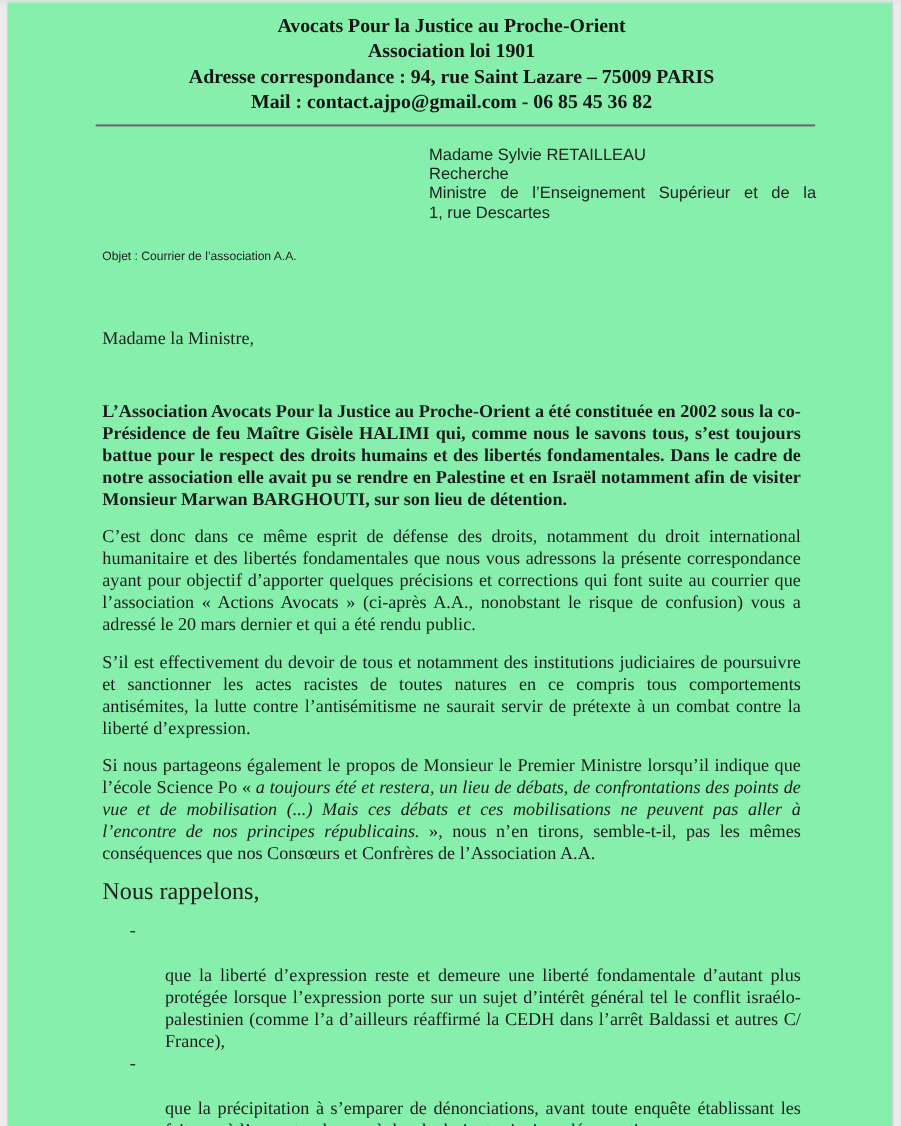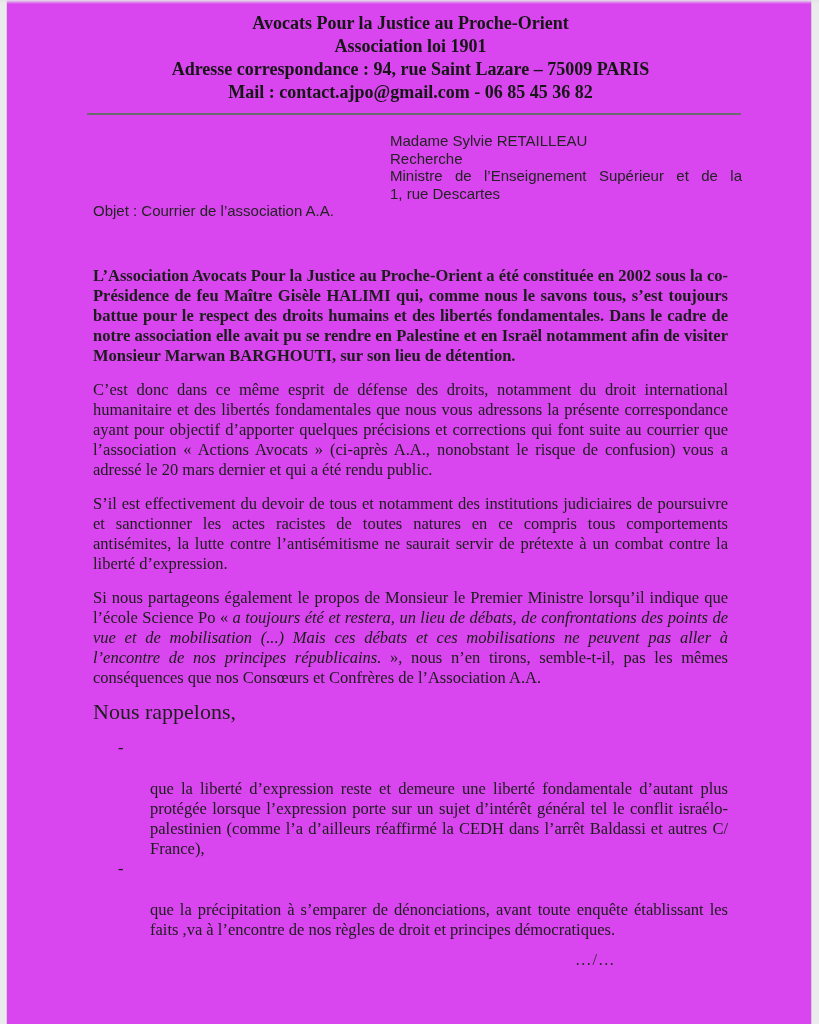--- a/index.html
+++ b/index.html
@@ -5,21 +5,21 @@
   html, body {
     margin: 0;
     padding: 0;
     background: #e9e9ec;
     font-family: "Liberation Serif", serif;
   }
   .photo {
     position: relative;
     width: 819px;
     height: 1024px;
-    background: #d946ef;
+    background: #86efac;
     overflow: hidden;
     box-sizing: border-box;
   }
   
   .edge {
     position: absolute;
     top: 0;
     bottom: 0;
     background: #ebebee;
     z-index: 2;
@@ -78,22 +78,23 @@
     margin-top: 22px;
     display: flex;
     font-family: "Liberation Sans", sans-serif;
     font-size: 15px;
     line-height: 18px;
     color: #232323;
   }
   .meta-row .delivery { width: 297px; }
 
   .subject {
+    margin-top: 22px;
     font-family: "Liberation Sans", sans-serif;
-    font-size: 15px;
+    font-size: 11px;
     line-height: 18px;
     color: #232323;
   }
 
   .salutation {
     margin-top: 56px;
     font-size: 16.5px;
     line-height: 20px;
   }
 
@@ -159,20 +160,21 @@
     <section class="recipient">
       <div class="bold">Madame Sylvie RETAILLEAU</div>
       <div class="bold">Recherche</div>
       <div class="bold just">Ministre de l’Enseignement Supérieur et de la</div>
       <div>1, rue Descartes</div>
     </section>
 
 
     <div class="subject">Objet : Courrier de l’association A.A.</div>
 
+    <div class="salutation">Madame la Ministre,</div>
 
     <div class="body-copy">
       <p class="para">L’Association Avocats Pour la Justice au Proche-Orient a été constituée en 2002 sous la co-Présidence de feu Maître Gisèle HALIMI qui, comme nous le savons tous, s’est toujours battue pour le respect des droits humains et des libertés fondamentales. Dans le cadre de notre association elle avait pu se rendre en Palestine et en Israël notamment afin de visiter Monsieur Marwan BARGHOUTI, sur son lieu de détention.</p>
       <p class="para">C’est donc dans ce même esprit de défense des droits, notamment du droit international humanitaire et des libertés fondamentales que nous vous adressons la présente correspondance ayant pour objectif d’apporter quelques précisions et corrections qui font suite au courrier que l’association « Actions Avocats » (ci-après A.A., nonobstant le risque de confusion) vous a adressé le 20 mars dernier et qui a été rendu public.</p>
       <p class="para">S’il est effectivement du devoir de tous et notamment des institutions judiciaires de poursuivre et sanctionner les actes racistes de toutes natures en ce compris tous comportements antisémites, la lutte contre l’antisémitisme ne saurait servir de prétexte à un combat contre la liberté d’expression.</p>
       <p class="para"><span>Si nous partageons également le propos de Monsieur le Premier Ministre lorsqu’il indique que l’école Science Po « </span><span class="quote-italic">a toujours été et restera, un lieu de débats, de confrontations des points de vue et de mobilisation (...) Mais ces débats et ces mobilisations ne peuvent pas aller à l’encontre de nos principes républicains.</span><span> », nous n’en tirons, semble-t-il, pas les mêmes conséquences que nos Consœurs et Confrères de l’Association A.A.</span></p>
     </div>
 
     <div class="list-intro">Nous rappelons,</div>
 

